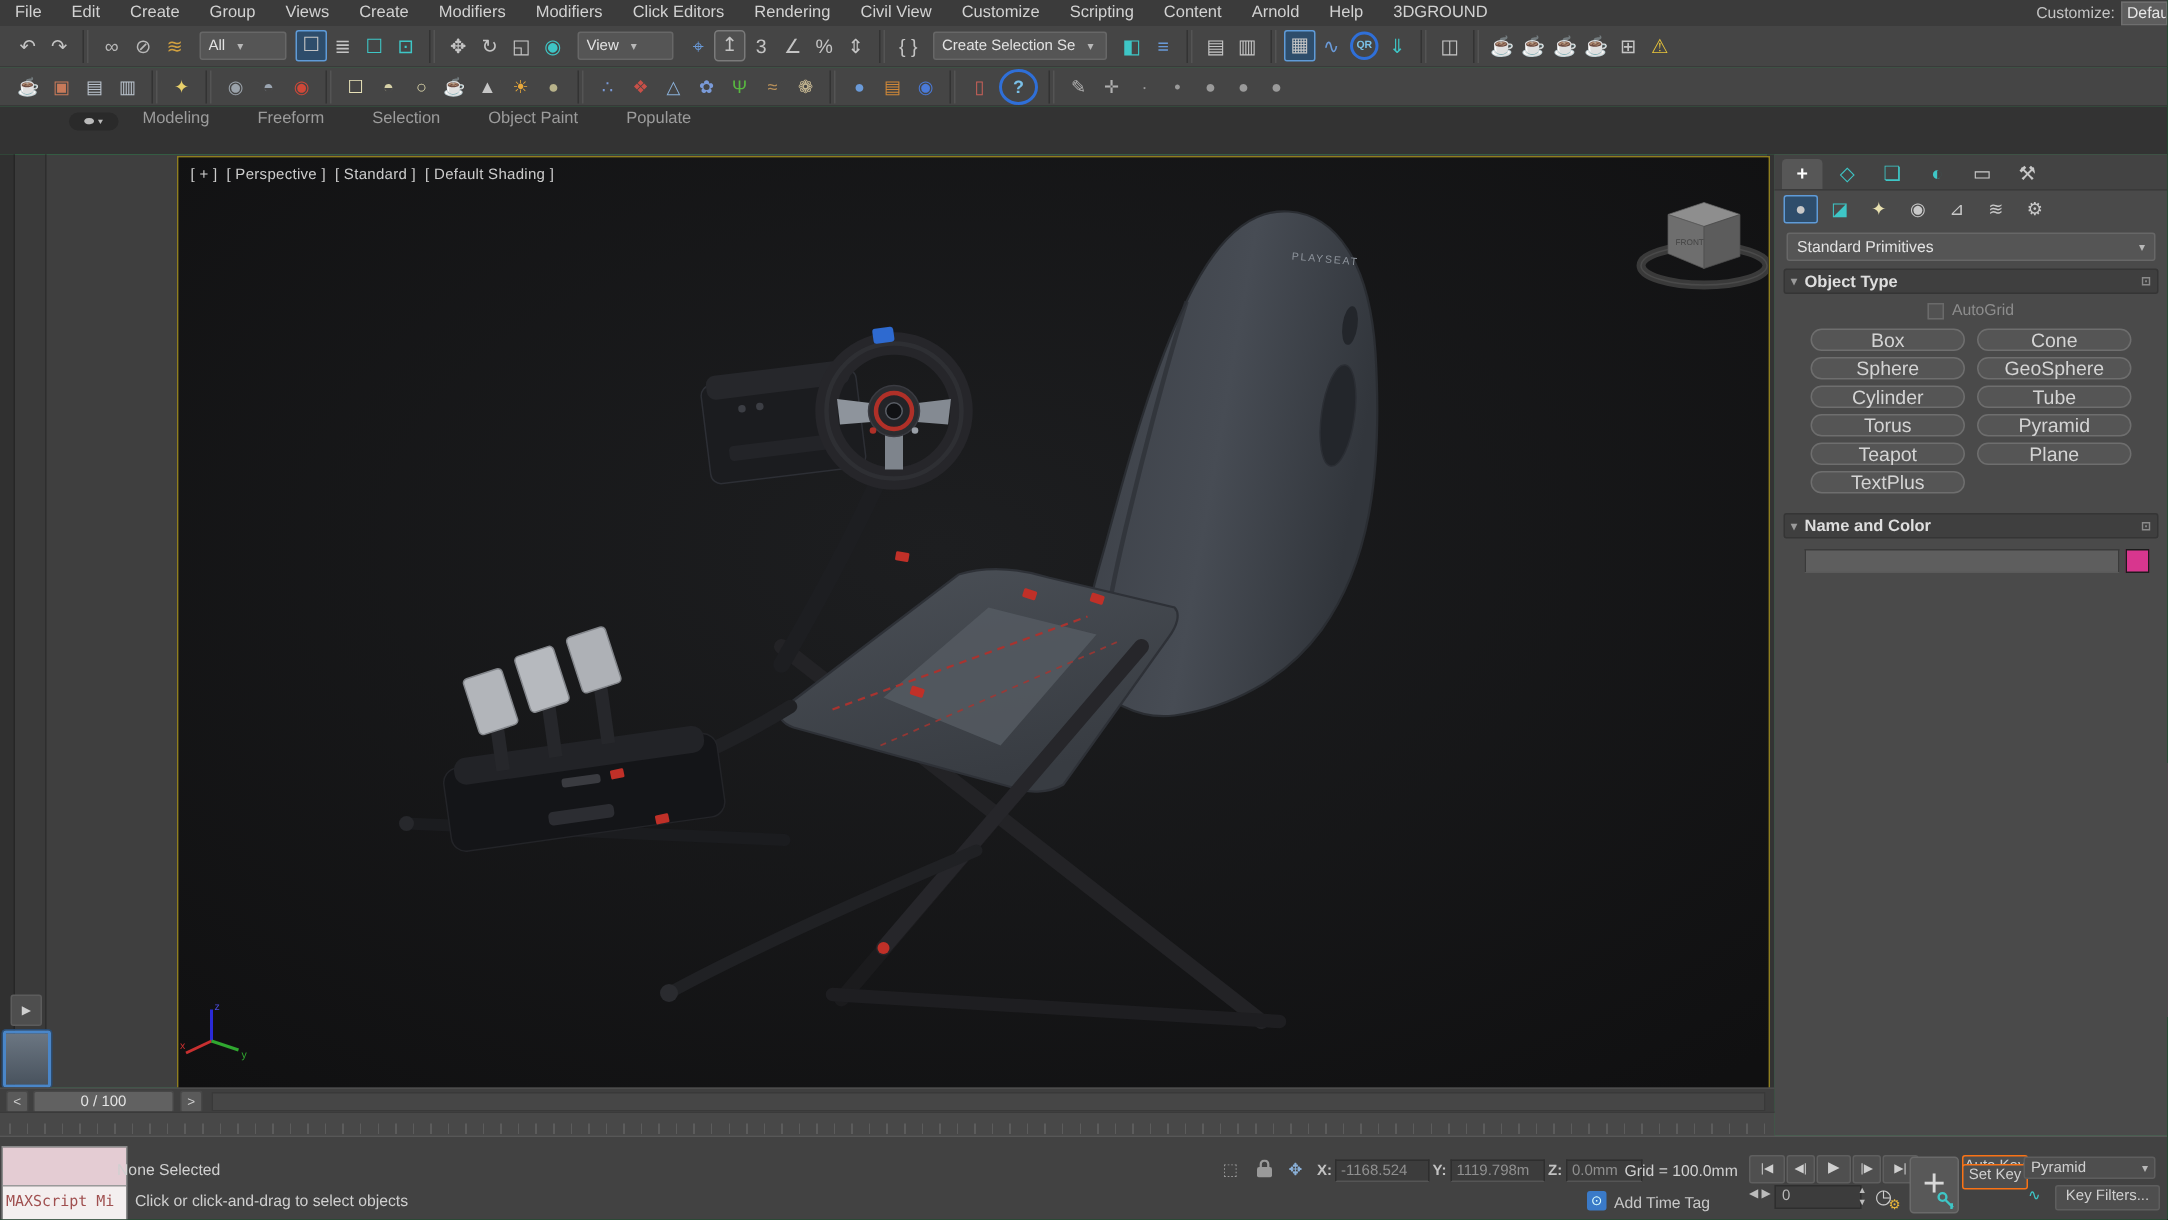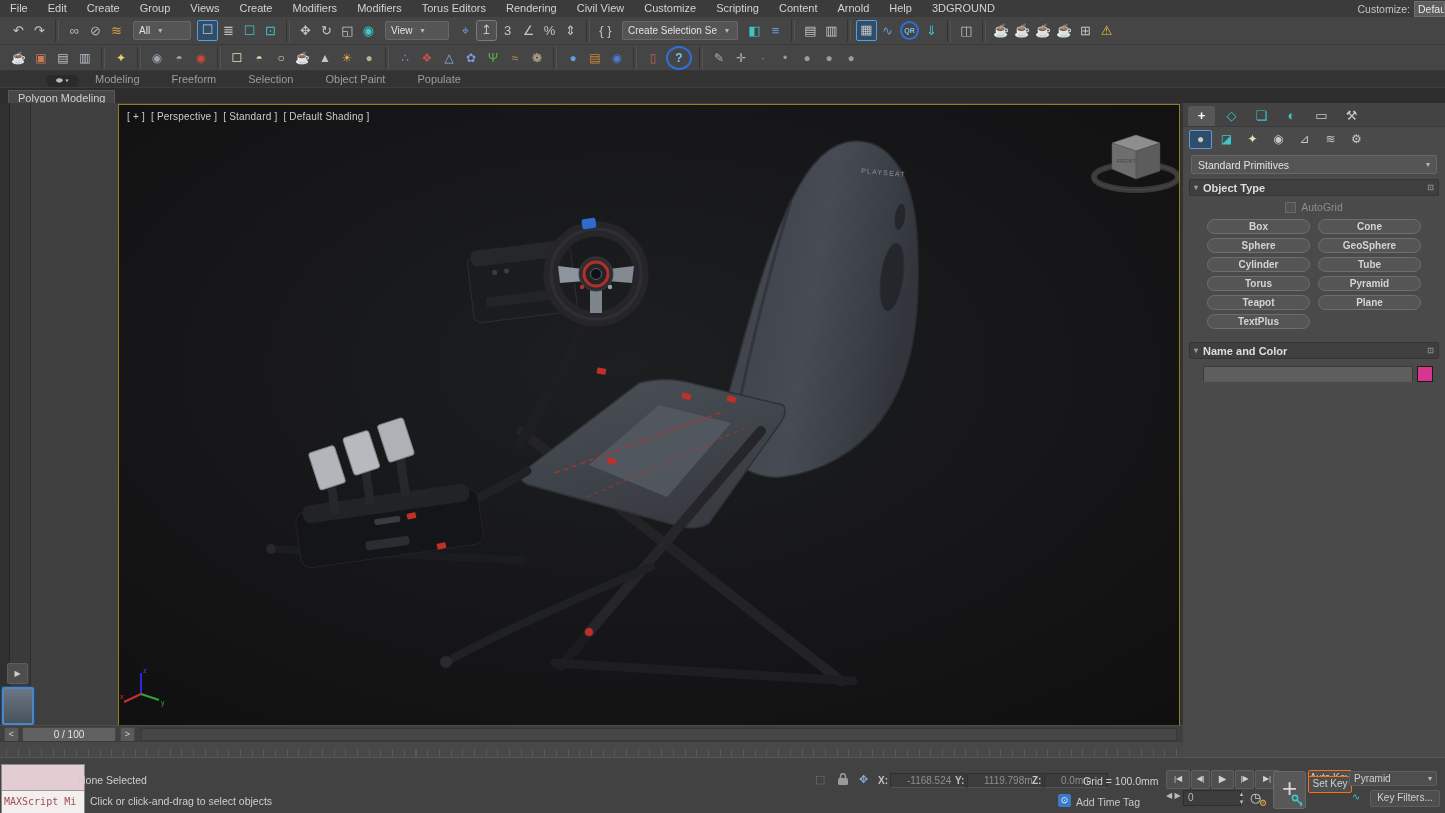--- a/index.html
+++ b/index.html
@@ -79,22 +79,22 @@
   .roll-h{height:15px;background:#3f3f3f;border:1px solid #353535;border-radius:2px;display:flex;
           align-items:center;font-size:11px;font-weight:bold;color:#dedede;padding:0 4px;gap:5px;}
   .roll-h .tri{font-size:8px;color:#9a9a9a;}
   .roll-h .pin{margin-left:auto;color:#8a8a8a;font-size:8px;}
   .roll-b{padding:5px 10px 8px;}
   .ag{display:flex;justify-content:center;align-items:center;gap:5px;color:#8d8d8d;
       font-size:10.5px;margin-bottom:6px;}
   .cb{width:9px;height:9px;border:1px solid #6a6a6a;background:#525252;display:inline-block;}
   .ot-grid{display:grid;grid-template-columns:1fr 1fr;gap:4px 8px;padding:0 8px;}
   .ot-btn{height:15px;background:#555;border:1px solid #6e6e6e;border-radius:8px;color:#d4d4d4;
-          font-size:10px;text-align:center;line-height:14px;font-family:"Liberation Sans",sans-serif;
-          padding:0;cursor:default;font-weight:bold;}
+          font-size:13px;text-align:center;line-height:14px;font-family:"Liberation Sans",sans-serif;
+          padding:0;cursor:default;}
   .nc-row{display:flex;gap:4px;align-items:center;padding:7px 6px 8px 14px;}
   .namefield{flex:1;height:14px;background:#5e5e5e;border:1px solid #3a3a3a;border-bottom-color:#5a5a5a;}
   .swatch{width:14px;height:14px;border:1px solid #1c1c1c;flex:none;}
   
   #timeslider{position:absolute;left:0;top:725px;width:1183px;height:16px;background:#3f3f3f;
               border-top:1px solid #4c4c4c;display:flex;align-items:center;}
   .tsbtn{width:13px;height:13px;background:#5a5a5a;border:1px solid #474747;border-radius:2px;
          color:#cfcfcf;font-size:9px;text-align:center;line-height:12px;margin-left:4px;flex:none;}
   .tsval{width:92px;height:13px;background:#616161;border:1px solid #474747;border-radius:2px;
          color:#e4e4e4;font-size:10px;text-align:center;line-height:13px;margin-left:3px;flex:none;}
@@ -110,21 +110,21 @@
   .listener .pink{height:25px;background:#e4ccd3;border-bottom:1px solid #9a9a9a;}
   .listener .white{height:22px;background:#f4efef;color:#a05050;
                    font-family:"DejaVu Sans Mono",monospace;font-size:10px;line-height:22px;
                    padding-left:2px;white-space:nowrap;overflow:hidden;}
   .statustxt{position:absolute;left:78px;top:16px;color:#d0d0d0;}
   .prompttxt{position:absolute;left:90px;top:37px;color:#cfcfcf;}
   .sb-ico{position:absolute;top:15px;font-size:11px;color:#9a9a9a;}
   .coordlbl{position:absolute;top:17px;color:#c2c2c2;font-weight:bold;font-size:10px;}
   .coordfld{position:absolute;top:15px;width:58px;height:13px;background:#3c3c3c;
             border:1px solid #2e2e2e;border-bottom-color:#555;color:#8f8f8f;font-size:10px;
-            line-height:13px;padding-left:16px;overflow:hidden;white-space:nowrap;}
+            line-height:13px;padding-left:3px;overflow:hidden;white-space:nowrap;}
   .gridlbl{position:absolute;left:1083px;top:17px;color:#d0d0d0;font-size:10.5px;}
   .timetag-ico{position:absolute;left:1058px;top:36px;width:13px;height:13px;background:#3a7ac8;
                border-radius:2px;color:#dff;font-size:9px;text-align:center;line-height:13px;}
   .timetag-lbl{position:absolute;left:1076px;top:38px;color:#c8c8c8;}
   .pb{position:absolute;height:17px;background:#4f4f4f;border:1px solid #5f5f5f;border-radius:2px;
       color:#cfcfcf;font-size:8px;text-align:center;line-height:16px;cursor:default;}
   .keymode{position:absolute;left:1166px;top:33px;font-size:8px;color:#bbb;}
   .framefld{position:absolute;left:1183px;top:32px;width:52px;height:14px;background:#3c3c3c;
             border:1px solid #2e2e2e;color:#b8b8b8;font-size:10px;line-height:14px;padding-left:4px;}
   .framespin{position:absolute;left:1237px;top:32px;width:9px;height:16px;font-size:6px;color:#bbb;
@@ -154,21 +154,21 @@
     <nav class="menus">
 
     <span class="mi">File</span>
         <span class="mi">Edit</span>
         <span class="mi">Create</span>
         <span class="mi">Group</span>
         <span class="mi">Views</span>
         <span class="mi">Create</span>
         <span class="mi">Modifiers</span>
         <span class="mi">Modifiers</span>
-        <span class="mi">Torus Editors</span>
+        <span class="mi">Click Editors</span>
         <span class="mi">Rendering</span>
         <span class="mi">Civil View</span>
         <span class="mi">Customize</span>
         <span class="mi">Scripting</span>
         <span class="mi">Content</span>
         <span class="mi">Arnold</span>
         <span class="mi">Help</span>
         <span class="mi">3DGROUND</span>
       </nav>
     <div class="ws">
@@ -296,23 +296,20 @@
   <div id="ribbon">
     <div class="rtabs">
 
       <span class="rmenu">⬬ ▾</span>
     <span class="rtab">Modeling</span>
         <span class="rtab">Freeform</span>
         <span class="rtab">Selection</span>
         <span class="rtab">Object Paint</span>
         <span class="rtab">Populate</span>
       </div>
-    <div class="rsub">
-      <span class="rsubtab">Polygon Modeling</span>
-    </div>
   </div>
 
   <div id="workbg"></div>
   <div id="leftstrip">
     <div class="lstripcol"></div>
     <div class="openarrow">▶</div>
     <div class="vptab"></div>
   </div>
   <div id="vsplit"></div>
 

